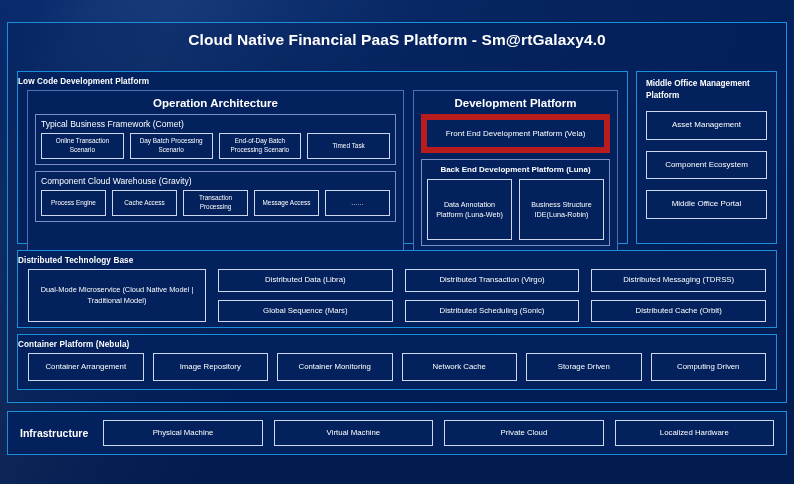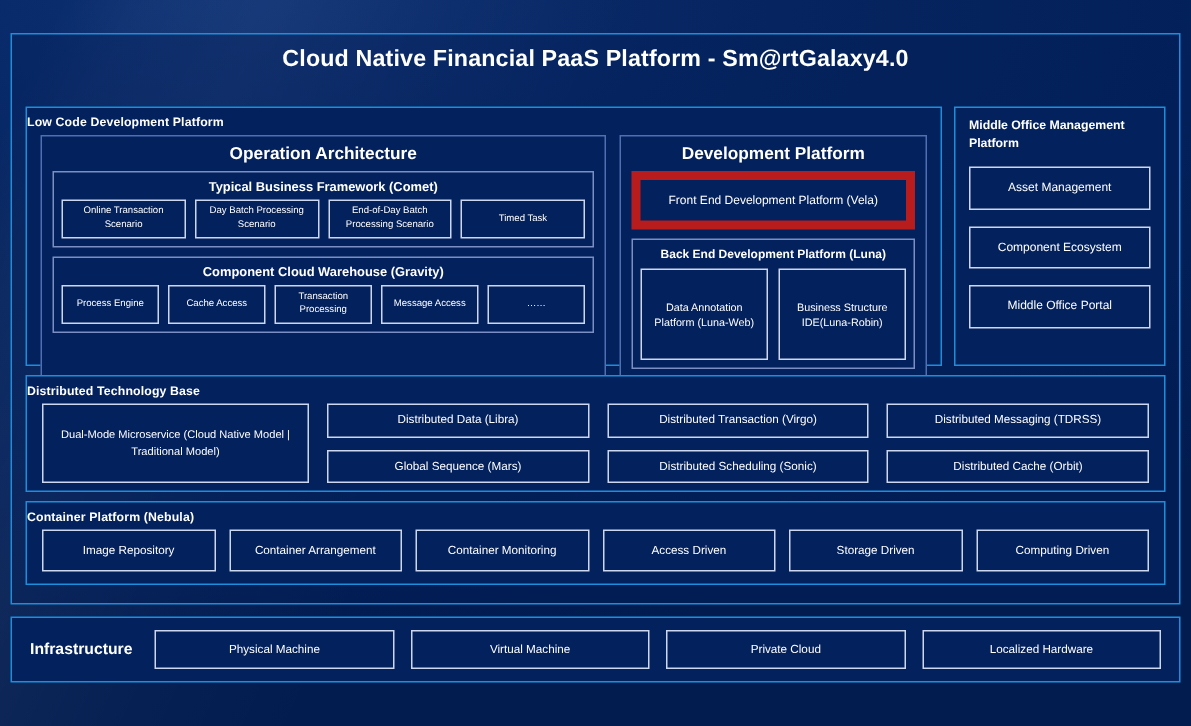--- a/index.html
+++ b/index.html
@@ -120,23 +120,23 @@
 
   
   .group {
     border: 1px solid #7b8fc4;
     background: #03215c;
     box-sizing: border-box;
     margin: 0 7px 6px 7px;
     padding: 0 5px 5px 5px;
   }
   .group-title {
-    text-align: center;
+    text-align: left;
     font-size: 8.6px;
-    font-weight: bold;
+    font-weight: normal;
     color: #ffffff;
     padding: 4px 0 4px;
   }
   .group-row {
     display: flex;
     gap: 6px;
   }
 
   
   .box {
@@ -393,24 +393,24 @@
         <div class="dtb-col">
           <div class="box">Distributed Messaging (TDRSS)</div>
           <div class="box">Distributed Cache (Orbit)</div>
         </div>
       </div>
     </div>
 
     <div class="panel container-plat">
       <div class="panel-title">Container Platform (Nebula)</div>
       <div class="container-body">
+        <div class="box">Container Arrangement</div>
         <div class="box">Image Repository</div>
-        <div class="box">Container Arrangement</div>
         <div class="box">Container Monitoring</div>
-        <div class="box">Access Driven</div>
+        <div class="box">Network Cache</div>
         <div class="box">Storage Driven</div>
         <div class="box">Computing Driven</div>
       </div>
     </div>
 
   </div>
 
   <div class="infra">
     <div class="infra-label">Infrastructure</div>
     <div class="box">Physical Machine</div>

